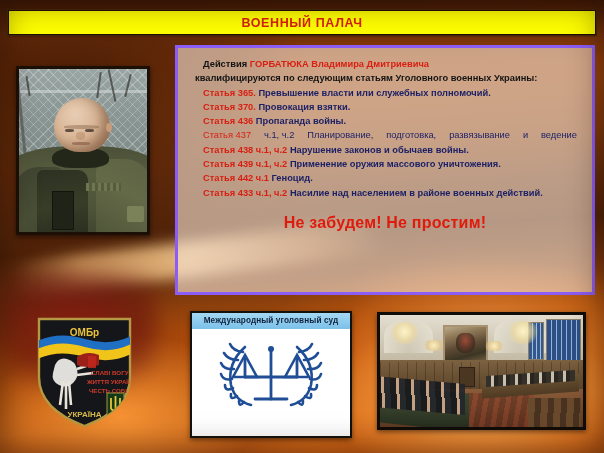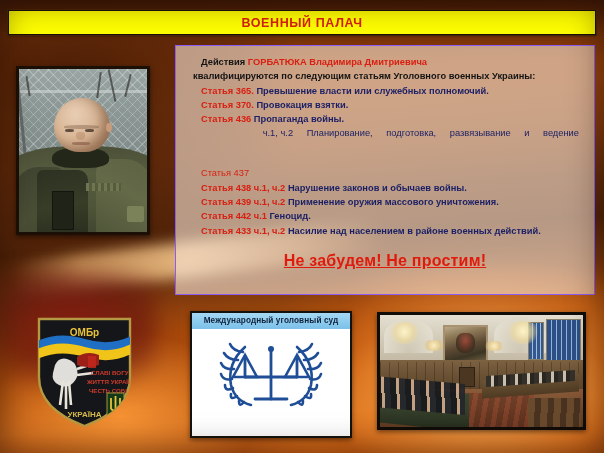--- a/index.html
+++ b/index.html
@@ -215,55 +215,54 @@
     background: #7b8159;
     border-radius: 2px;
   }
 
   
   #text-panel {
     position: absolute;
     left: 175px; top: 45px;
     width: 420px; height: 250px;
     background: rgba(246,226,210,.62);
-    border: 1px solid #8b5cf6;
+    border: 3px solid #8b5cf6;
     padding: 9px 11px 6px 11px;
     overflow: hidden;
   }
   .panel-line {
     font-size: 9.3px;
     line-height: 14.3px;
     color: #1a1f66;
     white-space: nowrap;
   }
   .panel-line.intro1 { padding-left: 14px; color: #141414; font-weight: bold; }
   .panel-line.intro2 { padding-left: 6px; color: #141414; font-weight: bold; }
   .panel-line.art { padding-left: 14px; font-weight: bold; }
   .panel-line.cont { padding-left: 0; font-weight: bold; }
-  .art-num { color: #d81f12; margin-top: 40px; }
+  .art-num { color: #d81f12; }
   .art-txt { color: #1a1f66; }
   .name-red { color: #d81f12; }
 
   
   .panel-line.justified {
     display: flex;
     justify-content: space-between;
     padding-left: 14px;
     padding-right: 4px;
     white-space: nowrap;
   }
 
   #slogan {
     margin-top: 14px;
     text-align: center;
     color: #e01a0d;
     font-size: 16px;
     font-weight: bold;
     letter-spacing: .2px;
-    text-decoration: underline;
   }
 
   
   #icc-plaque {
     position: absolute;
     left: 190px; top: 311px;
     width: 162px; height: 127px;
     background: #ffffff;
     border: 2px solid #14120e;
     box-shadow: 0 2px 5px rgba(0,0,0,.5);

